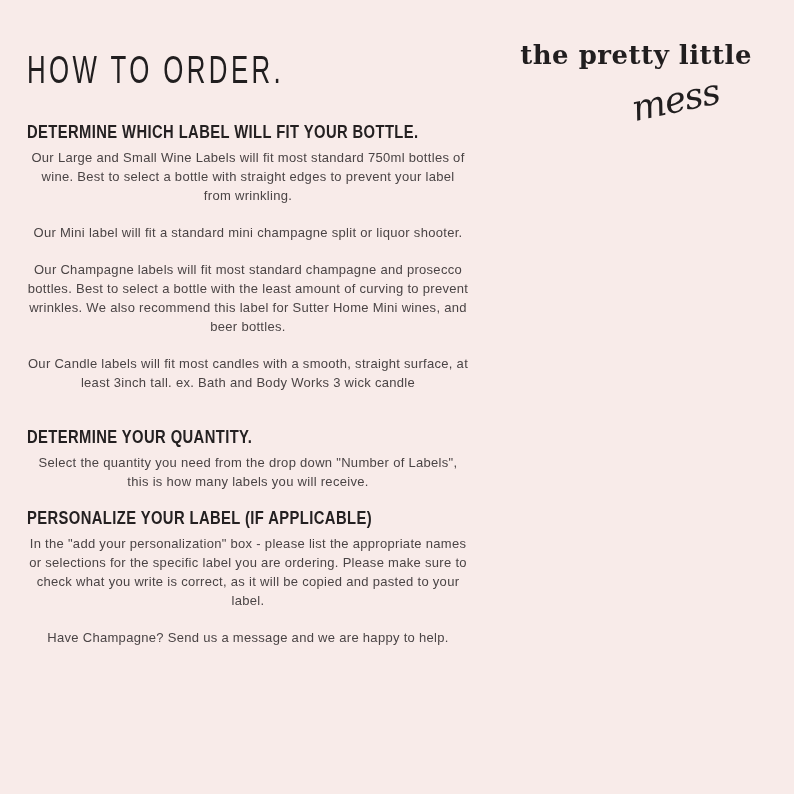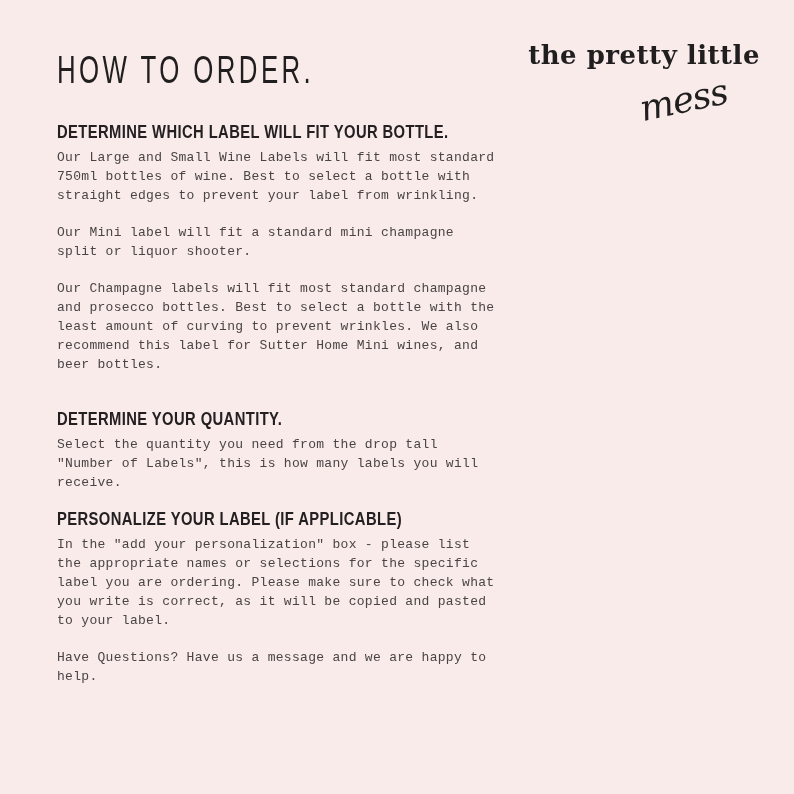--- a/index.html
+++ b/index.html
@@ -8,38 +8,38 @@
     font-family: "DejaVu Sans", sans-serif;
     background: #f8ebe9;
   }
   .canvas {
     position: relative;
     width: 794px; height: 794px;
     background: #f8ebe9;
     overflow: hidden;
   }
   .content {
-    padding-left: 57px;
+    padding-left: 27px;
     width: 442px;
   }
   h1.page-title {
     margin: 50px 0 0 0;
     font-family: "Liberation Sans", sans-serif;
     font-weight: 400;
     font-size: 38px;
     line-height: 40px;
     letter-spacing: 5px;
     color: #211e1f;
     transform: scaleX(0.68);
     transform-origin: left center;
     white-space: nowrap;
   }
   .brand {
     position: absolute;
-    top: 40px; right: 34px;
+    top: 40px; right: 42px;
     width: 240px;
     text-align: right;
     color: #211e1f;
   }
   .brand-top {
     font-family: "DejaVu Serif", serif;
     font-weight: bold;
     font-size: 26px;
     line-height: 30px;
     letter-spacing: 0.5px;
@@ -65,53 +65,55 @@
     color: #242021;
     margin: 0 0 7px 0;
     transform: scaleX(0.82);
     transform-origin: left center;
     white-space: nowrap;
   }
   .sec-1 h2 { margin-top: 33px; }
   .sec-2 h2 { margin-top: 36px; }
   .sec-3 h2 { margin-top: 18px; }
   section p {
-    font-family: Liberation Mono, monospace;
+    font-family: Liberation Sans, sans-serif;
     font-size: 13px;
     line-height: 19px;
     letter-spacing: 0.3px;
     color: #4a4445;
     margin: 0 0 18px 0;
+    text-align: center;
   }
 </style>
 </head>
 <body>
 
 <div class="canvas">
 
   <div class="brand">
     <div class="brand-top">the pretty little</div>
     <div class="brand-script">mess</div>
   </div>
 
   <div class="content">
     <h1 class="page-title">HOW TO ORDER.</h1>
 
     <section class="sec sec-1">
       <h2>DETERMINE WHICH LABEL WILL FIT YOUR BOTTLE.</h2>
       <p>Our Large and Small Wine Labels will fit most standard 750ml bottles of wine. Best to select a bottle with straight edges to prevent your label from wrinkling.</p>
       <p>Our Mini label will fit a standard mini champagne split or liquor shooter.</p>
       <p>Our Champagne labels will fit most standard champagne and prosecco bottles. Best to select a bottle with the least amount of curving to prevent wrinkles. We also recommend this label for Sutter Home Mini wines, and beer bottles.</p>
+      <p>Our Candle labels will fit most candles with a smooth, straight surface, at least 3inch tall. ex. Bath and Body Works 3 wick candle</p>
     </section>
 
     <section class="sec sec-2">
       <h2>DETERMINE YOUR QUANTITY.</h2>
-      <p>Select the quantity you need from the drop tall "Number of Labels", this is how many labels you will receive.</p>
+      <p>Select the quantity you need from the drop down "Number of Labels", this is how many labels you will receive.</p>
     </section>
 
     <section class="sec sec-3">
       <h2>PERSONALIZE YOUR LABEL (IF APPLICABLE)</h2>
       <p>In the "add your personalization" box - please list the appropriate names or selections for the specific label you are ordering. Please make sure to check what you write is correct, as it will be copied and pasted to your label.</p>
-      <p>Have Questions? Have us a message and we are happy to help.</p>
+      <p>Have Champagne? Send us a message and we are happy to help.</p>
     </section>
   </div>
 
 </div>
 
 </body></html>

